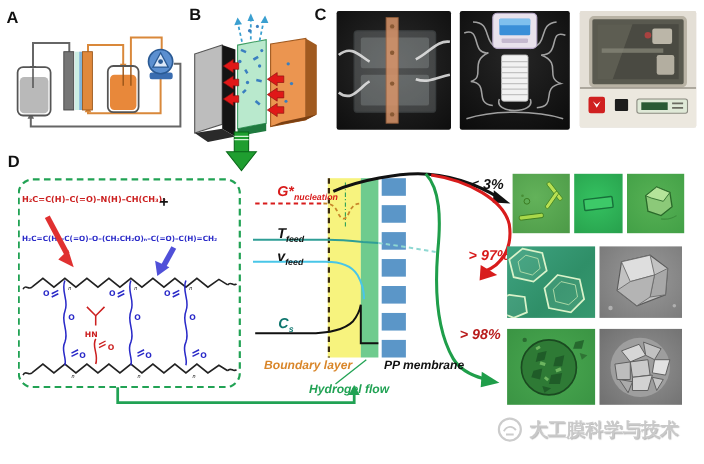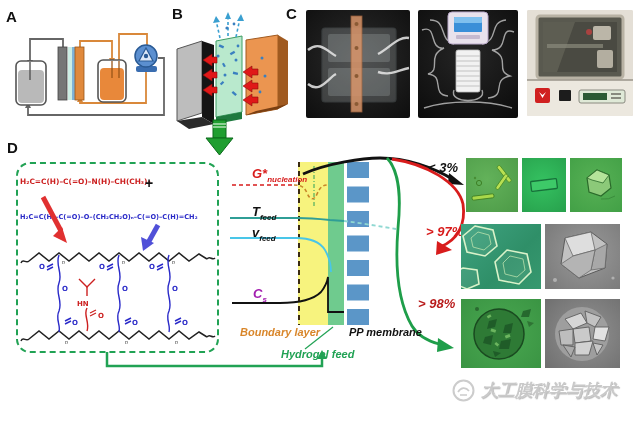--- a/index.html
+++ b/index.html
@@ -9,21 +9,21 @@
   .panel-letter{font-weight:bold;font-size:15px;color:#111;}
   .sciLabel{font-style:italic;font-weight:bold;line-height:1;margin-left:24px;}
   .sciLabel sub{font-size:8px;font-weight:bold;}
   .pct{font-style:italic;font-weight:bold;font-size:13px;white-space:nowrap;}
   .layerLabel{font-style:italic;font-weight:bold;font-size:11px;white-space:nowrap;text-align:center;}
   .photo{position:absolute;border-radius:2px;overflow:hidden;}
   .crystal{position:absolute;overflow:hidden;}
   svg{display:block;}
   .formula{font-family:"DejaVu Sans",sans-serif;font-weight:bold;}
   #watermark{display:flex;align-items:center;gap:6px;color:#c9c9c9;font-weight:bold;
-             font-size:17px;text-shadow:-1px -1px 0 #ffffff,1px 1px 1px #b9b9b9;font-style:italic;}
+             font-size:17px;text-shadow:-1px -1px 0 #ffffff,1px 1px 1px #b9b9b9;}
   #d-box{border:2px dashed #21a254;border-radius:14px;}
 </style>
 </head>
 <body>
 
 <div id="fig">
 
   <div class="abs panel-letter" style="left:6px;top:8px;">A</div>
   <div class="abs panel-letter" style="left:172px;top:5px;">B</div>
   <div class="abs panel-letter" style="left:286px;top:5px;">C</div>
@@ -322,26 +322,26 @@
 
   <div class="abs sciLabel" style="left:228px;top:167px;color:#d81c1c;font-size:13px;">
     <span>G*</span><sub>nucleation</sub>
   </div>
   <div class="abs sciLabel" style="left:228px;top:205px;color:#111;font-size:13px;">
     <span>T</span><sub>feed</sub>
   </div>
   <div class="abs sciLabel" style="left:228px;top:226px;color:#111;font-size:13px;">
     <span>v</span><sub>feed</sub>
   </div>
-  <div class="abs sciLabel" style="left:229px;top:287px;color:#a21caf;font-size:13px;">
+  <div class="abs sciLabel" style="left:229px;top:287px;color:#0f766e;font-size:13px;">
     <span>C</span><sub>s</sub>
   </div>
   <div class="abs layerLabel" style="left:240px;top:326px;color:#d9862a;">Boundary layer</div>
   <div class="abs layerLabel" style="left:349px;top:326px;color:#111;font-style:italic;">PP membrane</div>
-  <div class="abs layerLabel" style="left:281px;top:348px;color:#21a254;">Hydrogel feed</div>
+  <div class="abs layerLabel" style="left:281px;top:348px;color:#21a254;">Hydrogel flow</div>
 
   <div class="abs pct" style="left:428px;top:160px;color:#111;">&lt; 3%</div>
   <div class="abs pct" style="left:426px;top:224px;color:#d81c1c;text-align:right;">&gt; 97%</div>
   <div class="abs pct" style="left:418px;top:296px;color:#b91c1c;">&gt; 98%</div>
 
   <div class="crystal" style="left:466px;top:158px;width:52px;height:54px;background:radial-gradient(circle at 40% 40%,#63b25a,#4c9a47);">
     <svg width="52" height="54" viewBox="0 0 52 54">
       <rect x="6" y="37" width="22" height="4" rx="1.5" transform="rotate(-7 17 39)" fill="#a9d84a" stroke="#3a7a20" stroke-width="0.8"></rect>
       <rect x="28" y="14" width="20" height="3.6" rx="1.5" transform="rotate(52 38 16)" fill="#b9e052" stroke="#4a8a28" stroke-width="0.8"></rect>
       <rect x="27" y="22" width="18" height="3.4" rx="1.5" transform="rotate(-55 36 24)" fill="#b9e052" stroke="#4a8a28" stroke-width="0.8"></rect>

